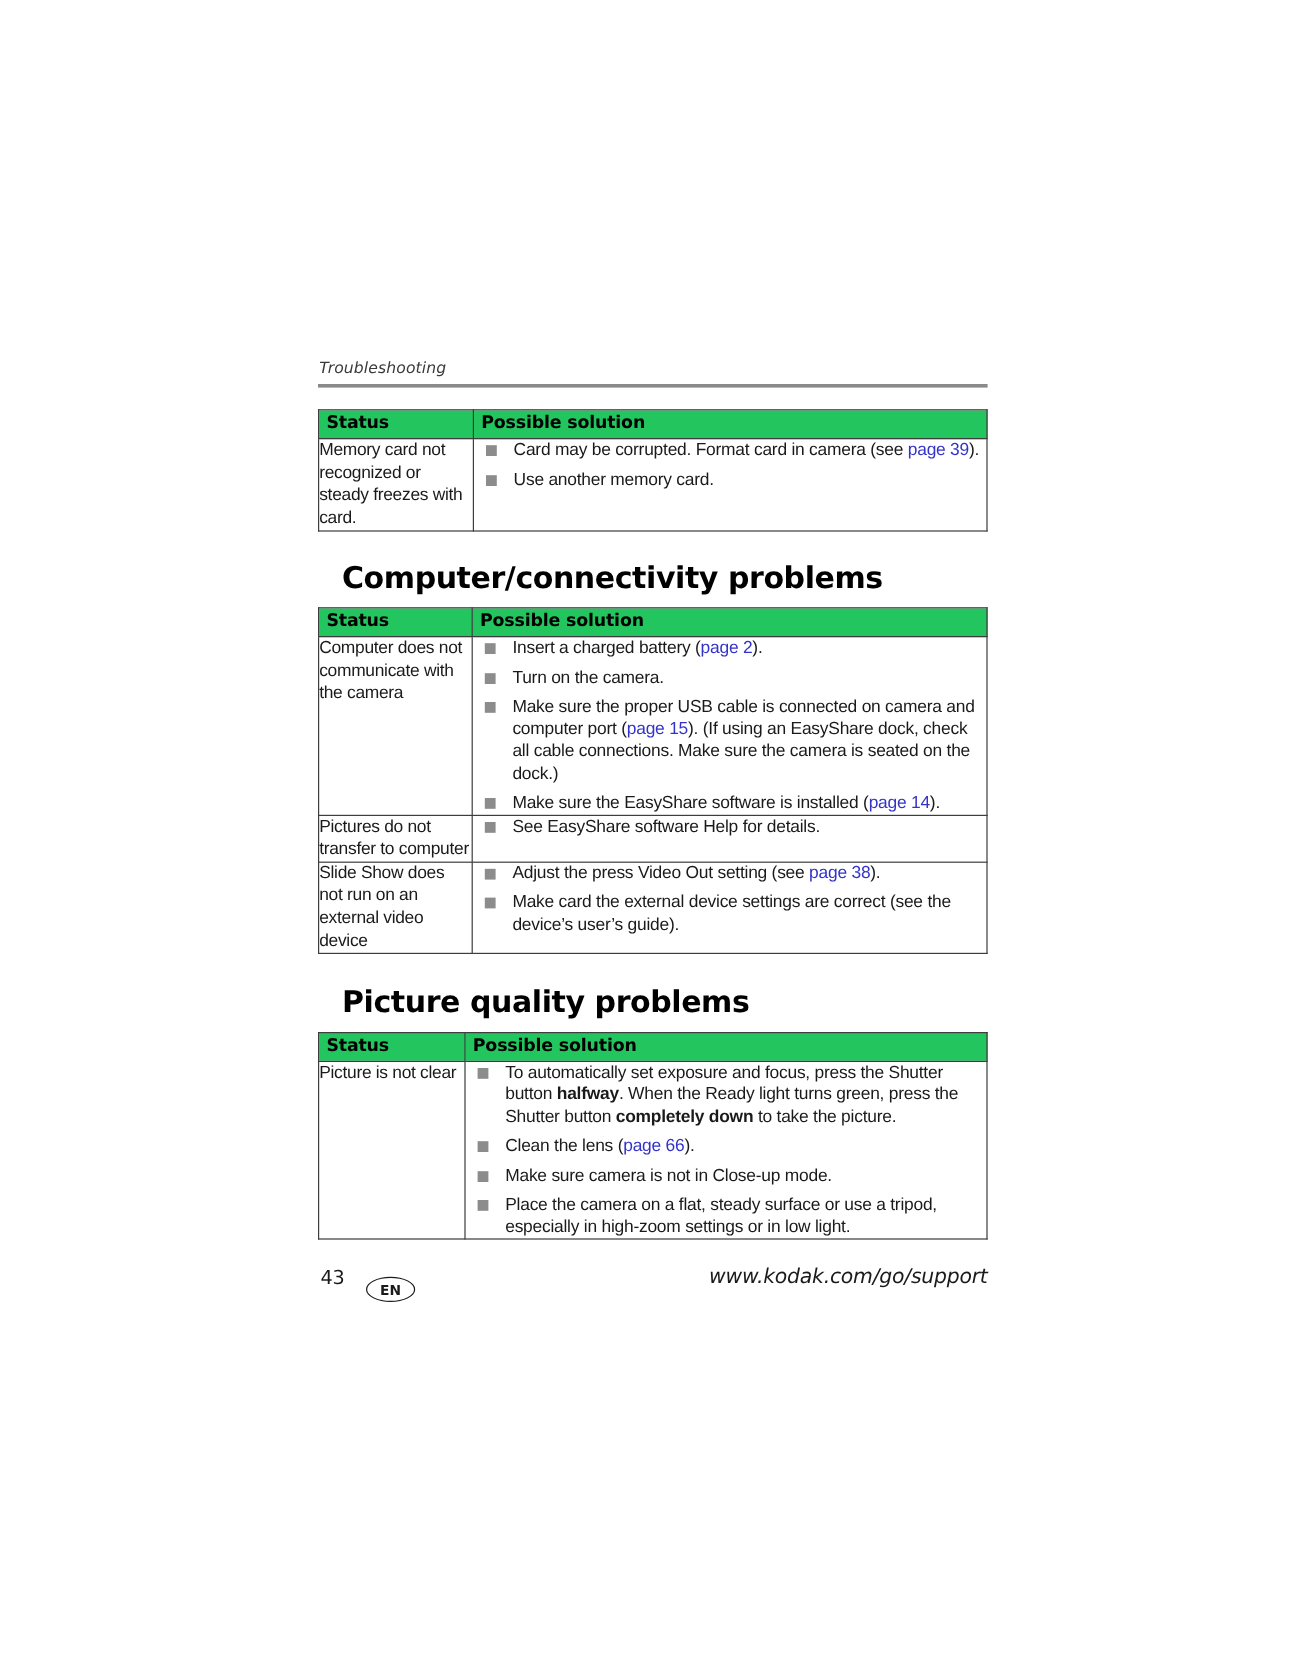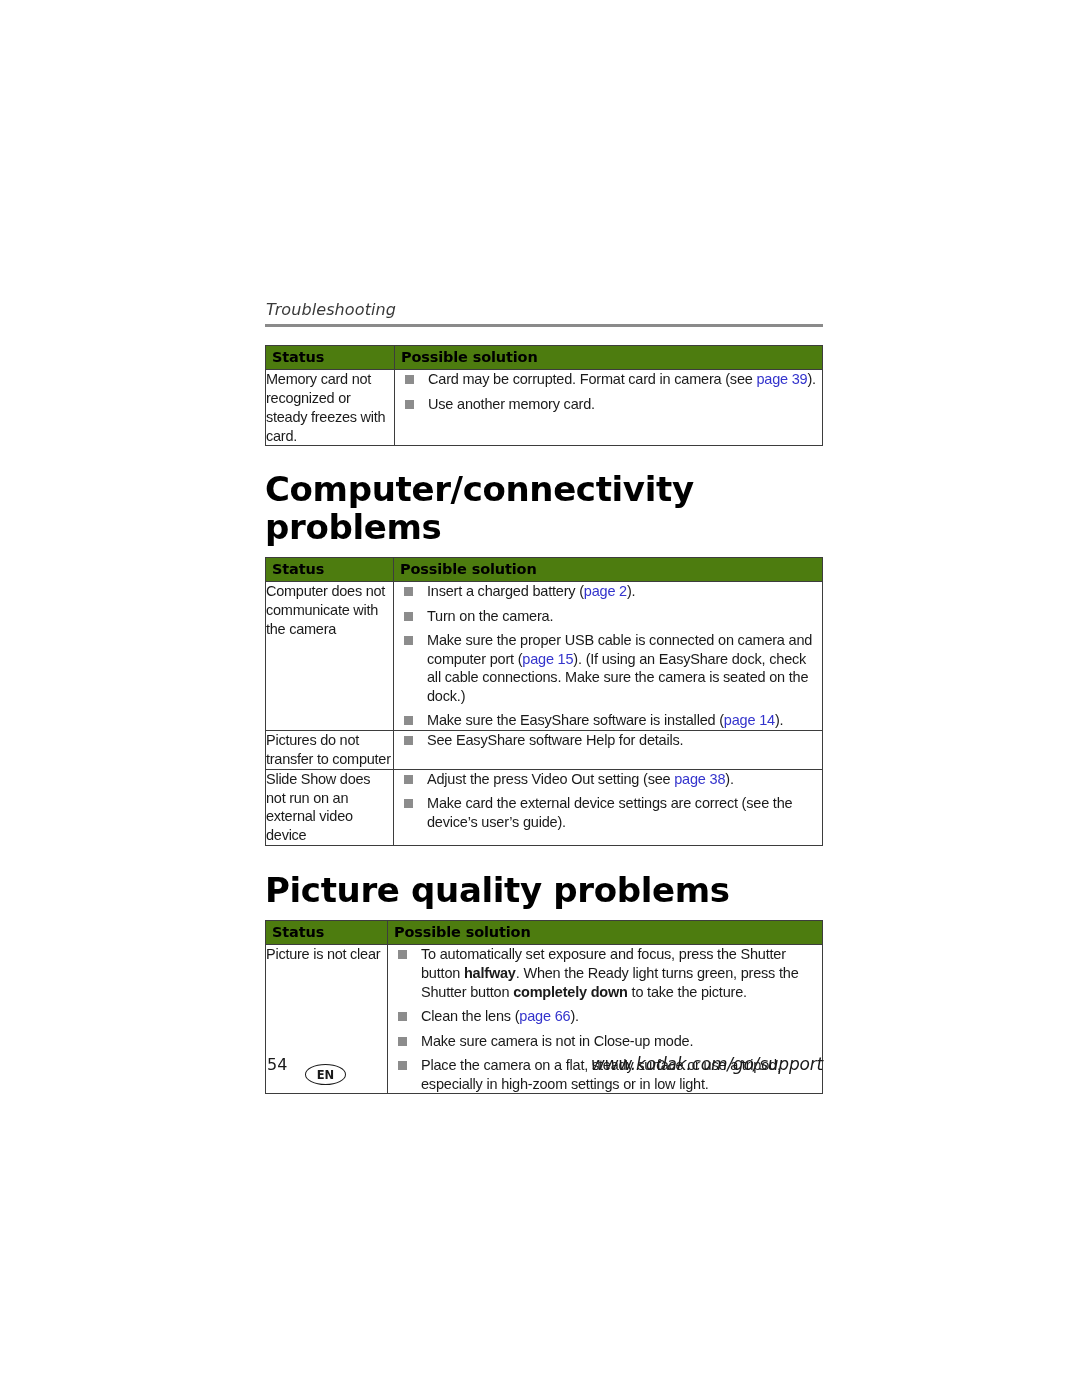--- a/index.html
+++ b/index.html
@@ -27,61 +27,62 @@
     position: absolute;
     left: 265px;
     top: 300px;
     width: 558px;
   }
 
   
   .runhead {
     font-family: "DejaVu Sans", sans-serif;
     font-style: italic;
-    font-size: 16px;
+    font-size: 13px;
     color: #3a3a3a;
     letter-spacing: 0.1px;
     line-height: 1.25;
     padding-left: 1px;
   }
   .runrule {
     margin-top: 4px;
     height: 3px;
     background: #8a8a8a;
     width: 558px;
   }
 
   
   .heading {
     font-family: "DejaVu Sans", sans-serif;
     font-weight: bold;
-    font-size: 34px;
+    font-size: 25px;
     letter-spacing: -0.35px;
     color: #000000;
     line-height: 1.1;
+    margin-left: 20px;
   }
   .h-computer { margin-top: 25px; margin-bottom: 11px; }
   .h-picture  { margin-top: 26px; margin-bottom: 11px; }
 
   
   table.tbl {
     border-collapse: collapse;
     table-layout: fixed;
     width: 558px;
     border: 1.5px solid #3d3d3d;
     background: #ffffff;
   }
   table.tbl td, table.tbl th {
     border: 1px solid #3d3d3d;
     vertical-align: top;
     padding: 0;
     text-align: left;
   }
   table.tbl thead th {
-    background: #4d7c0f;
+    background: #22c55e;
     font-family: "DejaVu Sans", sans-serif;
     font-weight: bold;
     font-size: 14.5px;
     letter-spacing: -0.15px;
     padding: 3px 0 4px 6px;
     border-bottom: 1.5px solid #3d3d3d;
     color: #000000;
   }
   td.status, th.status-h {
     border-right: 1.5px solid #3d3d3d;
@@ -272,17 +273,17 @@
                 <li><span>Place the camera on a flat, steady surface or use a tripod, especially in high-zoom settings or in low light.</span></li>
               </ul>
             </td>
           </tr>
         </tbody>
     </table>
 
   </div>
 
   <div class="footer">
-    <div class="pg-num">54</div>
+    <div class="pg-num">43</div>
     <div class="en-badge">EN</div>
     <div class="site">www.kodak.com/go/support</div>
   </div>
 </div>
 
 </body></html>

